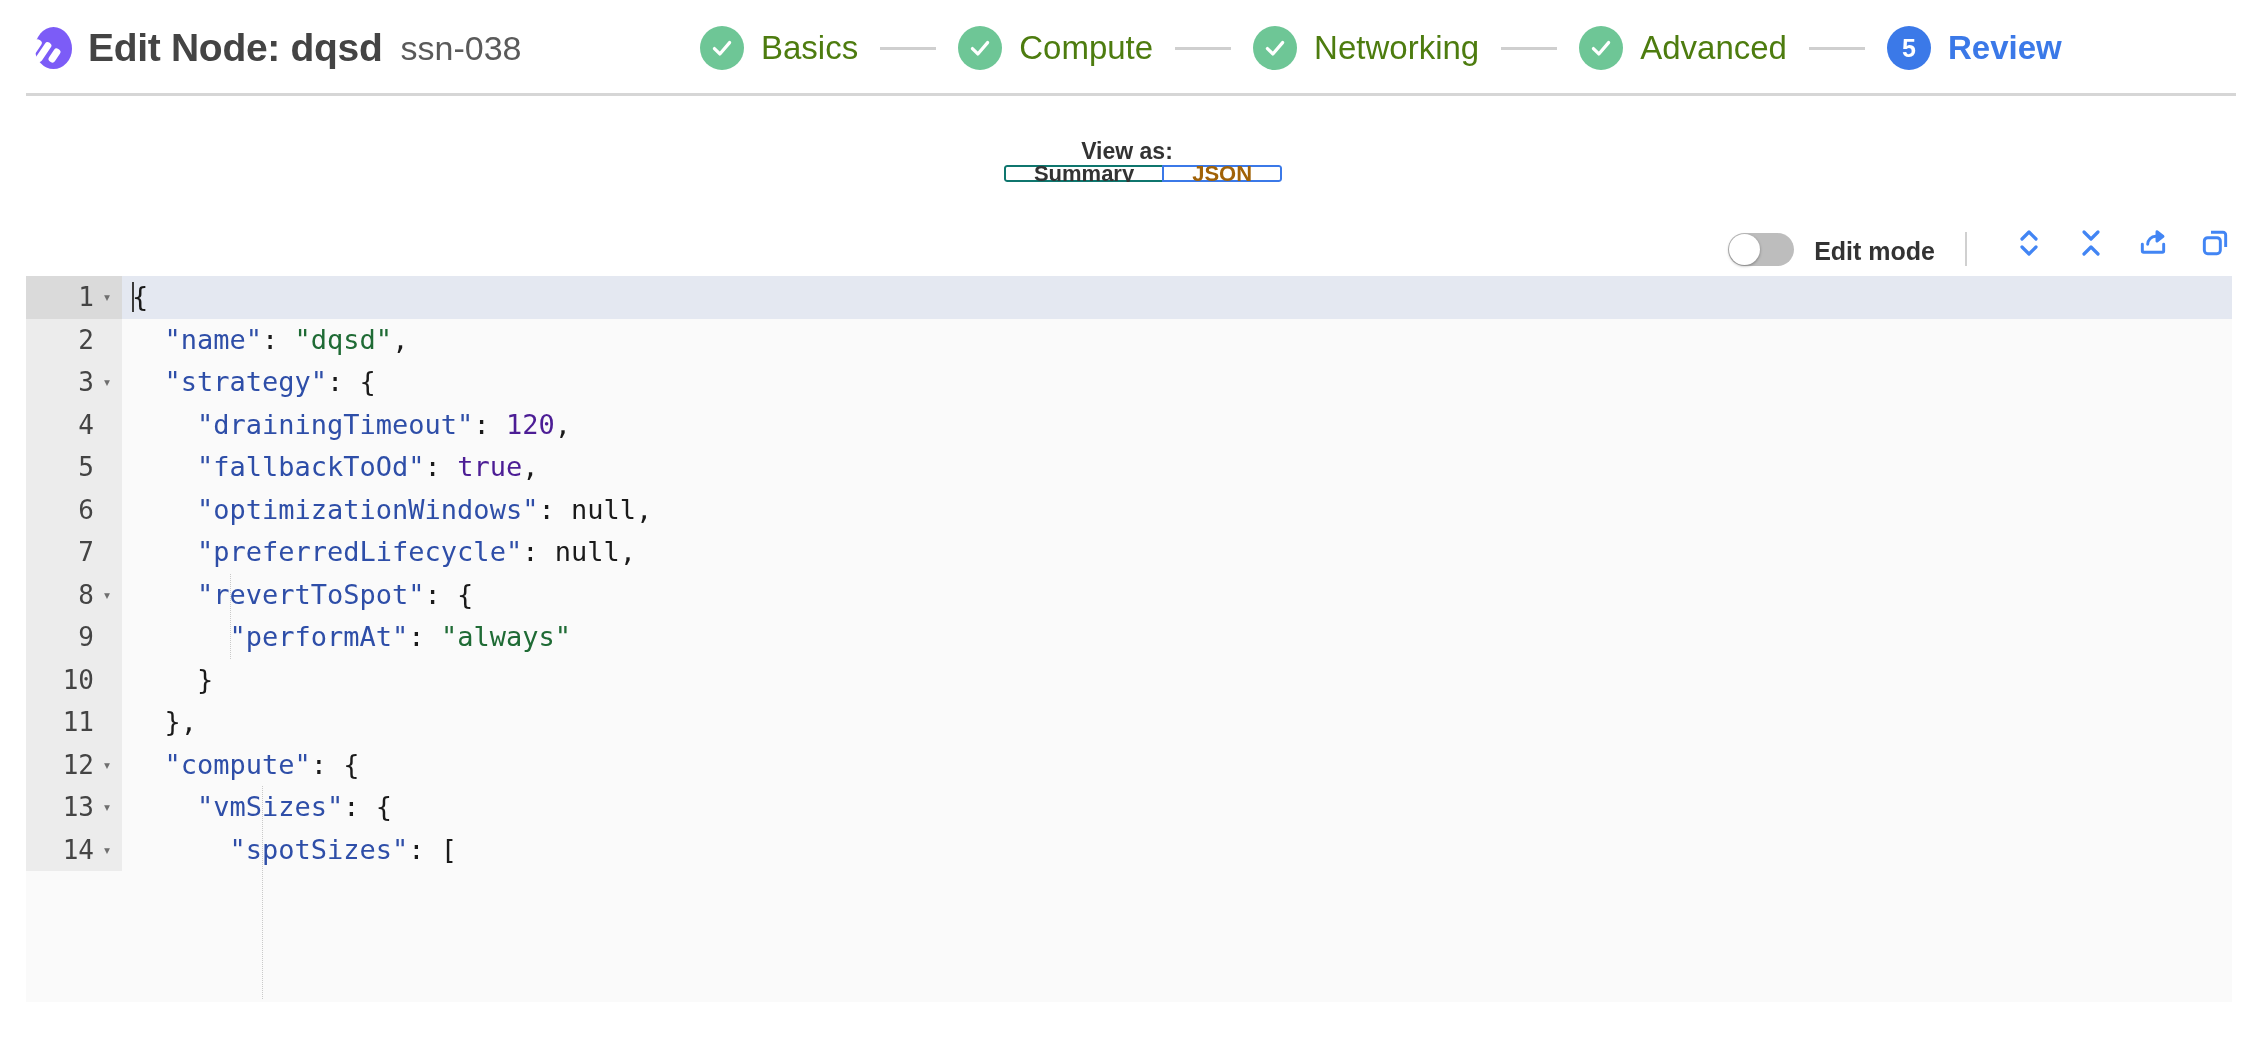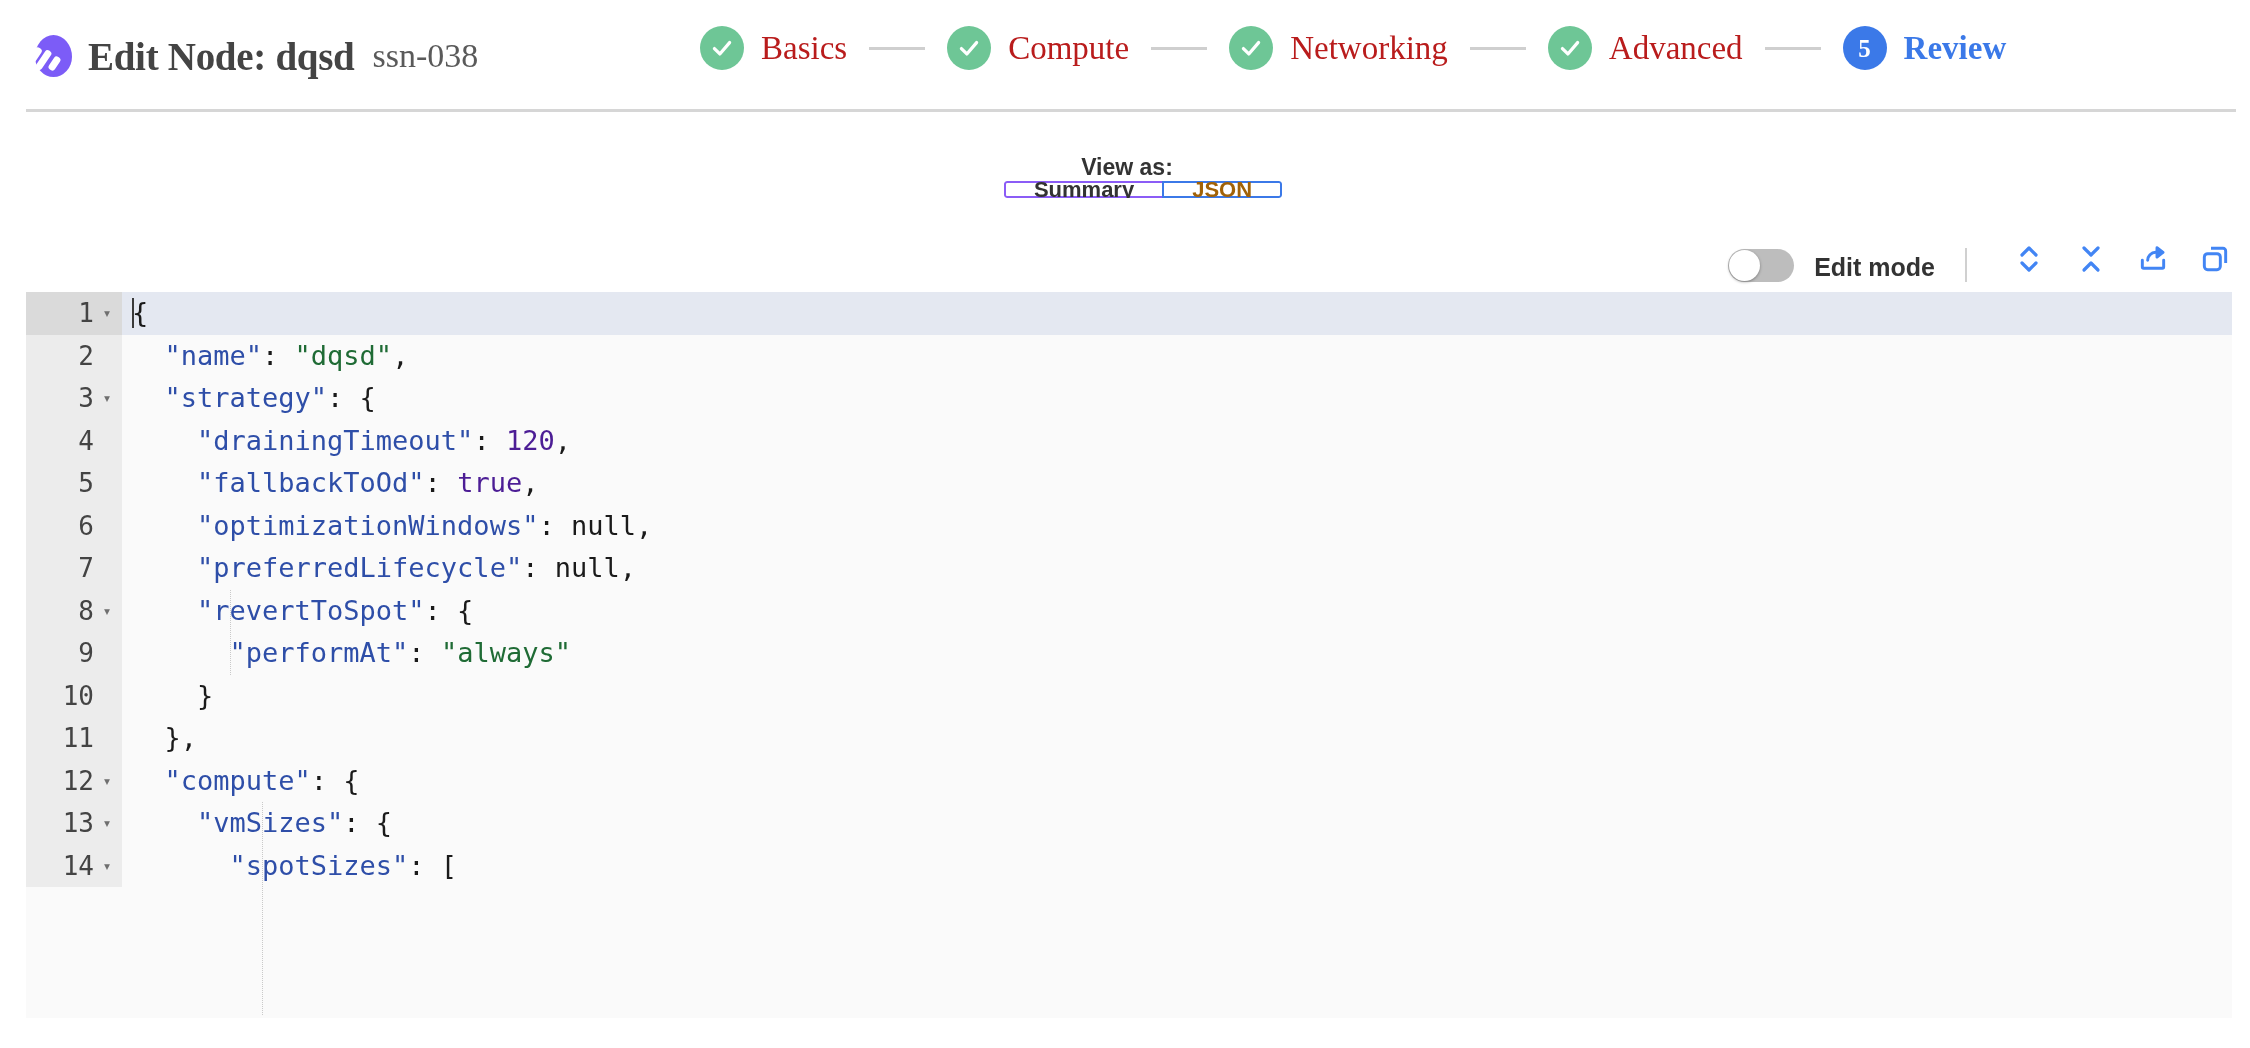--- a/index.html
+++ b/index.html
@@ -8,27 +8,26 @@
     margin: 0; padding: 0;
     width: 2250px; height: 1048px;
     background: #ffffff;
     font-family: "Liberation Sans", sans-serif;
     overflow: hidden;
   }
 
   
   .header {
     position: relative;
-    height: 112px;
+    height: 96px;
     display: flex;
     align-items: center;
     padding: 0 0 0 26px;
     background: #ffffff;
     overflow: hidden;
-    font-family: Liberation Serif, serif;
   }
   .header-rule {
     position: absolute;
     left: 26px; right: 14px; bottom: 0;
     height: 3px;
     background: #d6d6d6;
   }
   .logo {
     width: 46px; height: 46px;
     flex: 0 0 46px;
@@ -90,21 +89,21 @@
   .step-badge.current { background: #3b79e8; }
   .step-badge.done svg { width: 26px; height: 26px; }
   .step-badge.current .num {
     color: #ffffff;
     font-size: 25px;
     font-weight: bold;
     line-height: 1;
   }
   .step-label {
     font-size: 33px;
-    color: #b91c1c;
+    color: #4d7c0f;
     margin-left: 17px;
     font-weight: normal;
   }
   .step.current .step-label { color: #3b79e8; font-weight: bold; }
   .step-connector {
     width: 56px;
     height: 3px;
     background: #cfcfcf;
     margin: 0 22px;
     flex: 0 0 56px;
@@ -130,21 +129,21 @@
     border-radius: 3px;
     overflow: hidden;
   }
   .seg-btn {
     display: flex; align-items: center; justify-content: center;
     padding: 0 28px;
     font-size: 22px;
     font-weight: bold;
     background: #ffffff;
     cursor: pointer;
-    border: 2px solid #8b5cf6;
+    border: 2px solid #0f766e;
   }
   .seg-btn.inactive { color: #333333; border-right: none; border-radius: 3px 0 0 3px; }
   .seg-btn.active {
     color: #a16207;
     border: 2px solid #3b79e8;
     border-radius: 0 3px 3px 0;
     position: relative;
     z-index: 2;
   }
 

